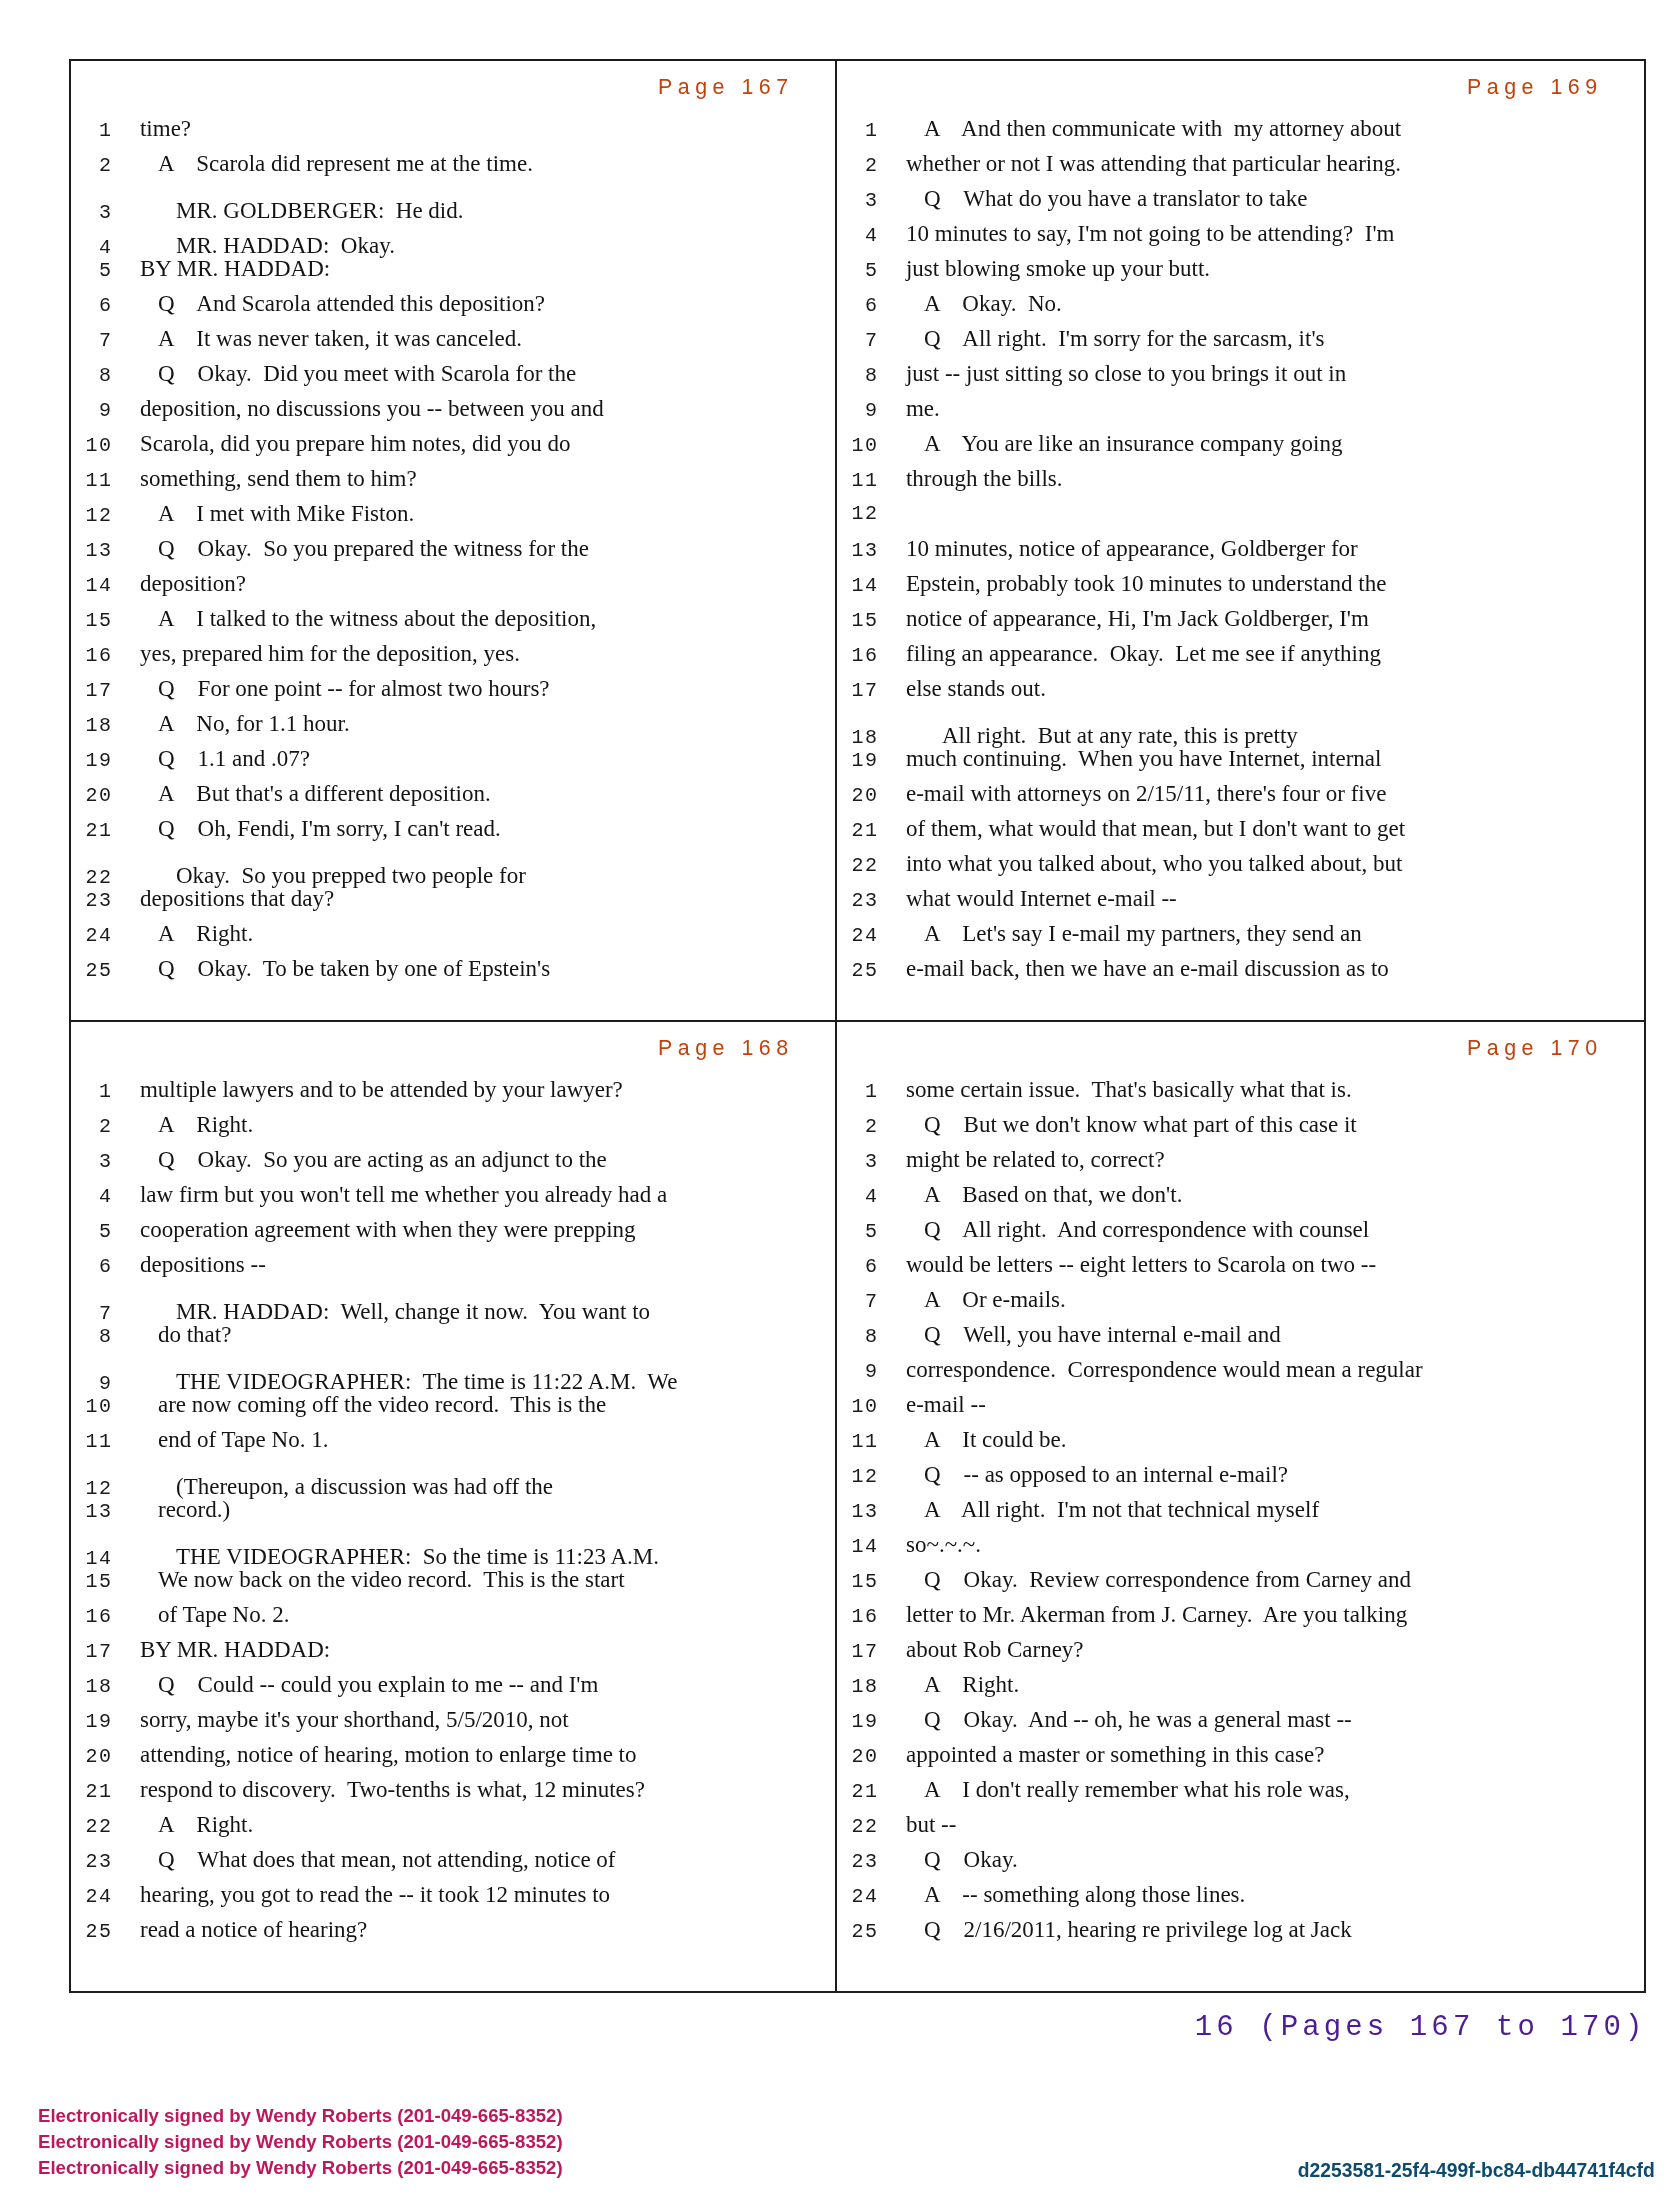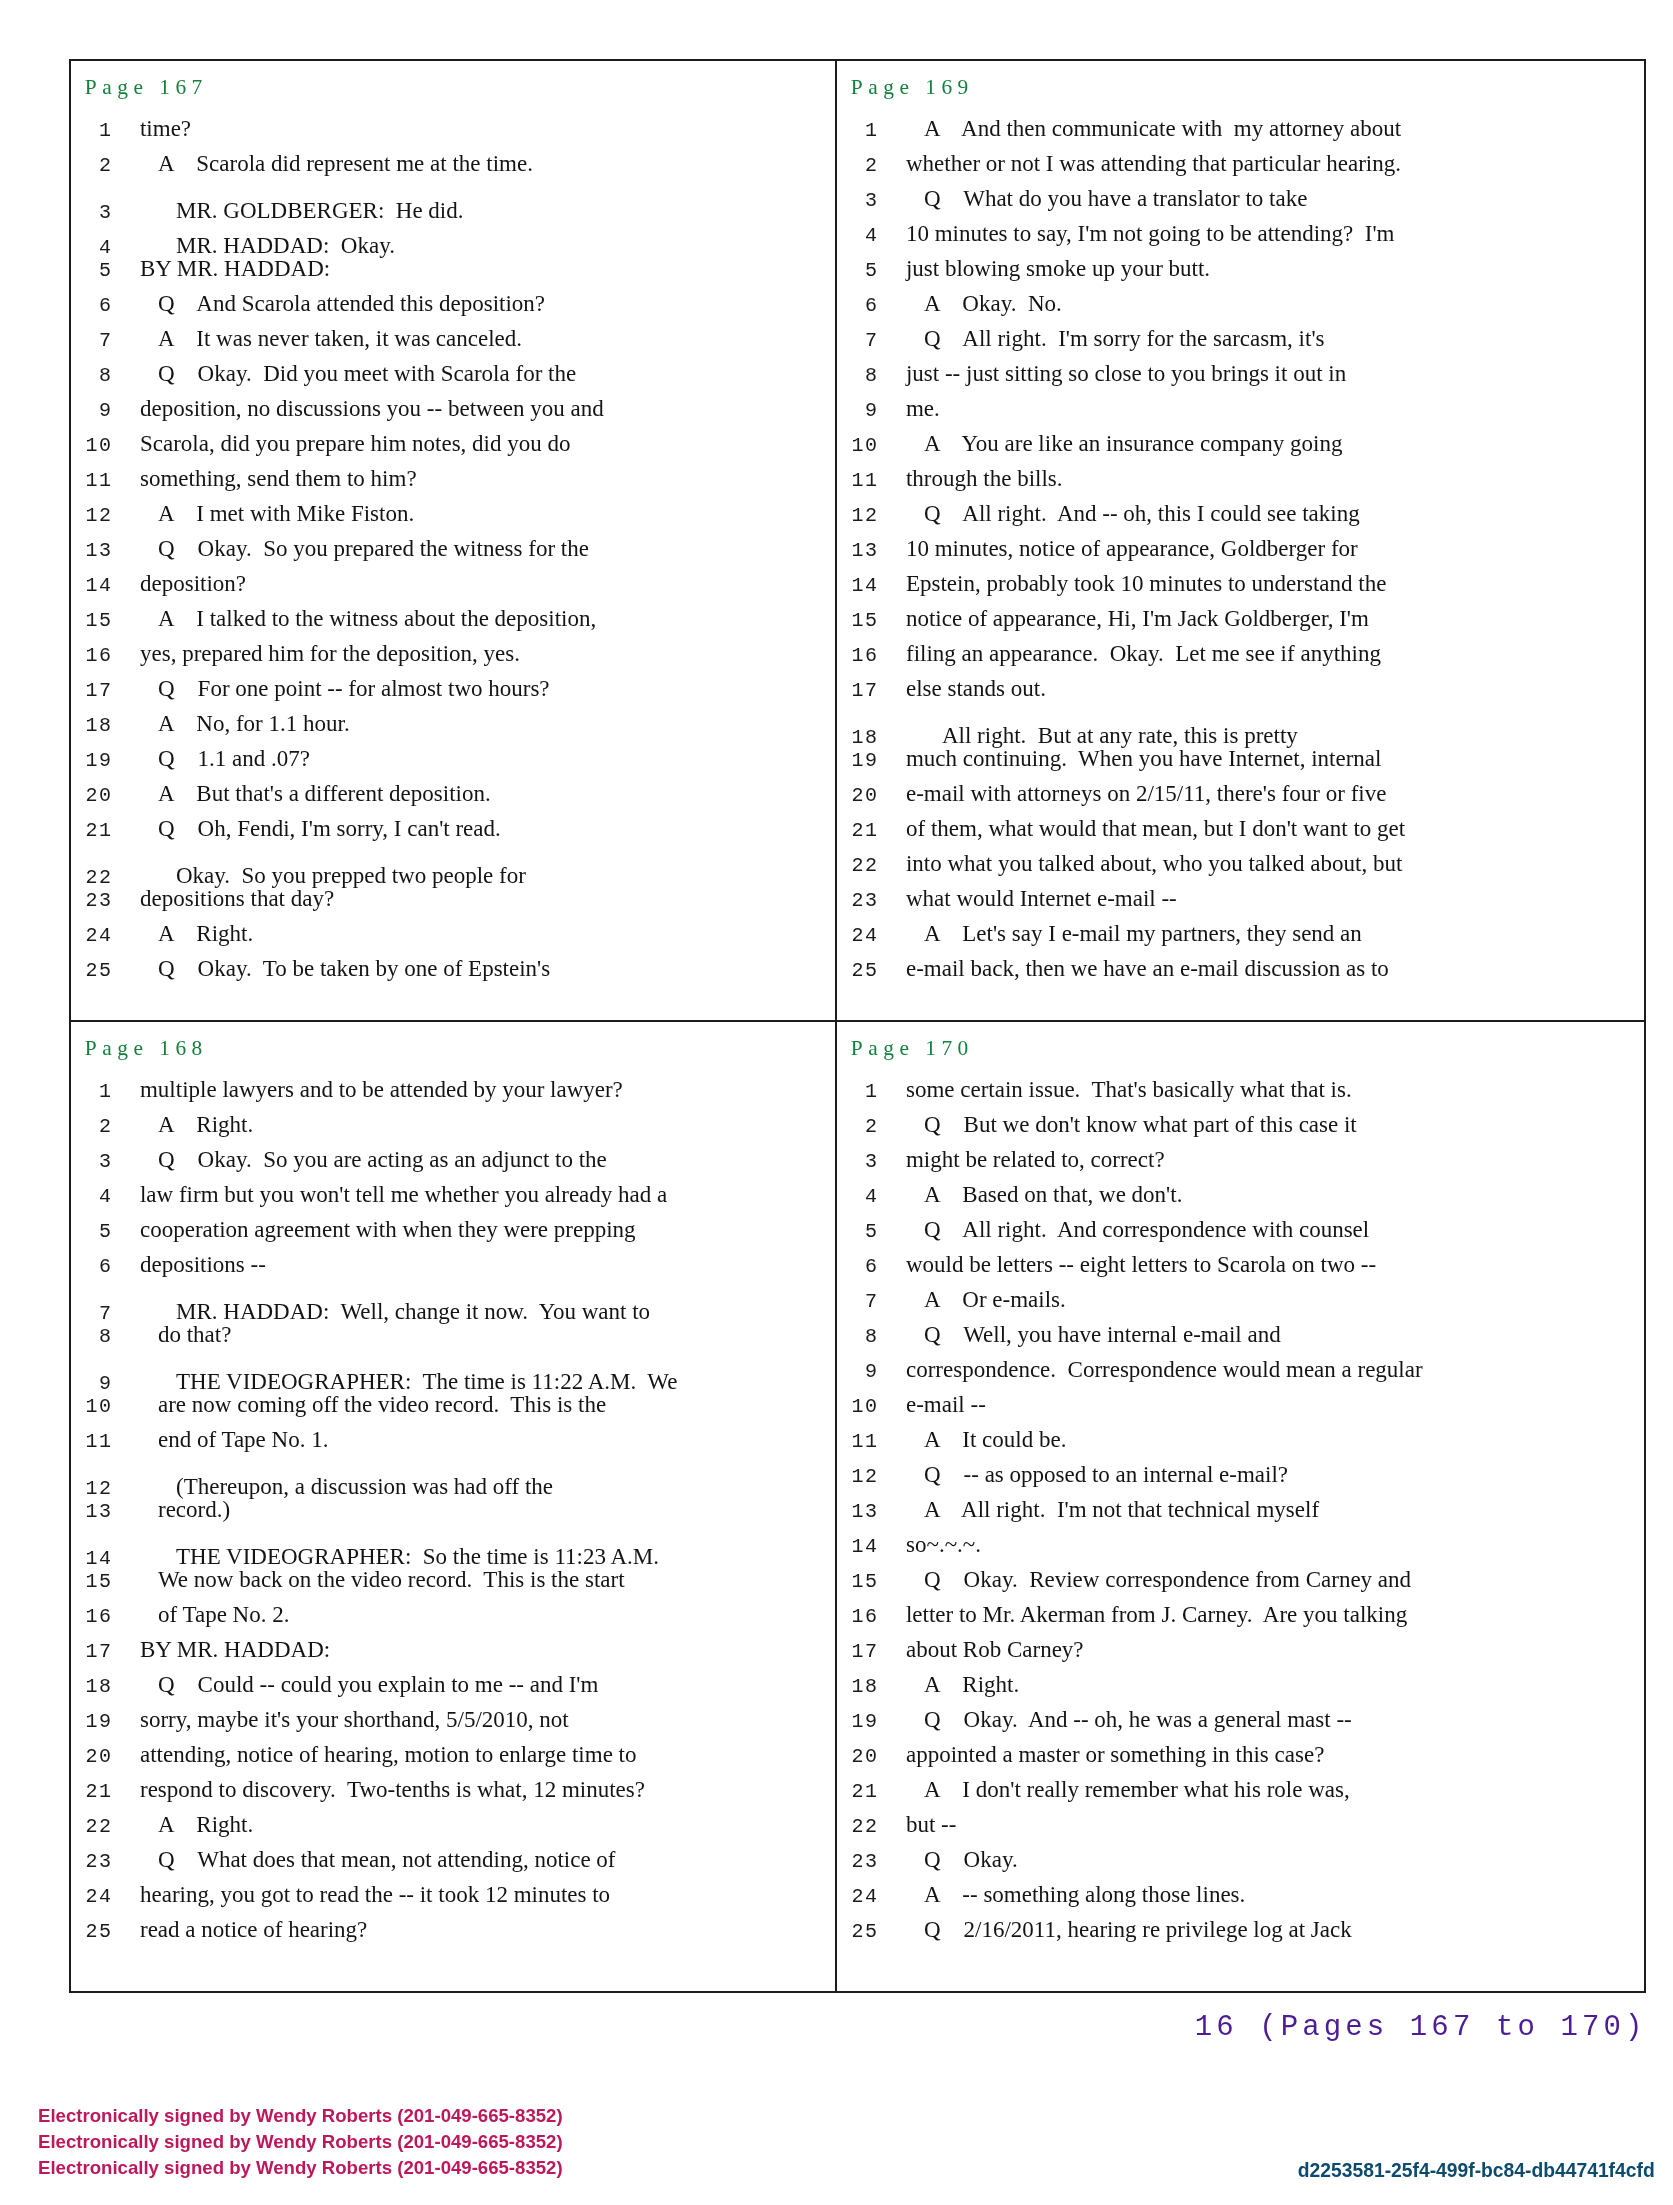--- a/index.html
+++ b/index.html
@@ -19,24 +19,25 @@
     background:#fff;
   }
   .page{
     box-sizing:border-box;
     padding:6.9px 18px 0 13.8px;
     overflow:hidden;
   }
   .page.col-left{border-right:2.1px solid #1c1c1c;}
   .page.row-top{border-bottom:2.1px solid #1c1c1c;}
   .page-header{
-    font-family:Liberation Serif, serif;
+    text-align:right;
+    font-family:Liberation Sans, sans-serif;
     font-size:21.4px;letter-spacing:5.5px;
     padding:6.9px 23.4px 4.1px 0;
-    color:#15803d;
+    color:#c2410c;
     white-space:pre;
   }
   .lines{margin-top:6.9px;}
   .line{display:flex;align-items:baseline;height:35px;line-height:35px;}
   .ln{
     flex:none;width:27.6px;text-align:right;
     font-family:"Liberation Mono","DejaVu Sans Mono",monospace;
     font-size:20px;letter-spacing:1.4px;color:#1b1b1b;
   }
   .lt{
@@ -217,21 +218,20 @@
         <div class="line">
           <span class="ln">10</span>
           <span class="lt ind1">A    You are like an insurance company going</span>
         </div>
         <div class="line">
           <span class="ln">11</span>
           <span class="lt ind0">through the bills.</span>
         </div>
         <div class="line">
           <span class="ln">12</span>
-          <span class="lt ind1">Q    All right.  And -- oh, this I could see taking</span>
         </div>
         <div class="line">
           <span class="ln">13</span>
           <span class="lt ind0">10 minutes, notice of appearance, Goldberger for</span>
         </div>
         <div class="line">
           <span class="ln">14</span>
           <span class="lt ind0">Epstein, probably took 10 minutes to understand the</span>
         </div>
         <div class="line">

